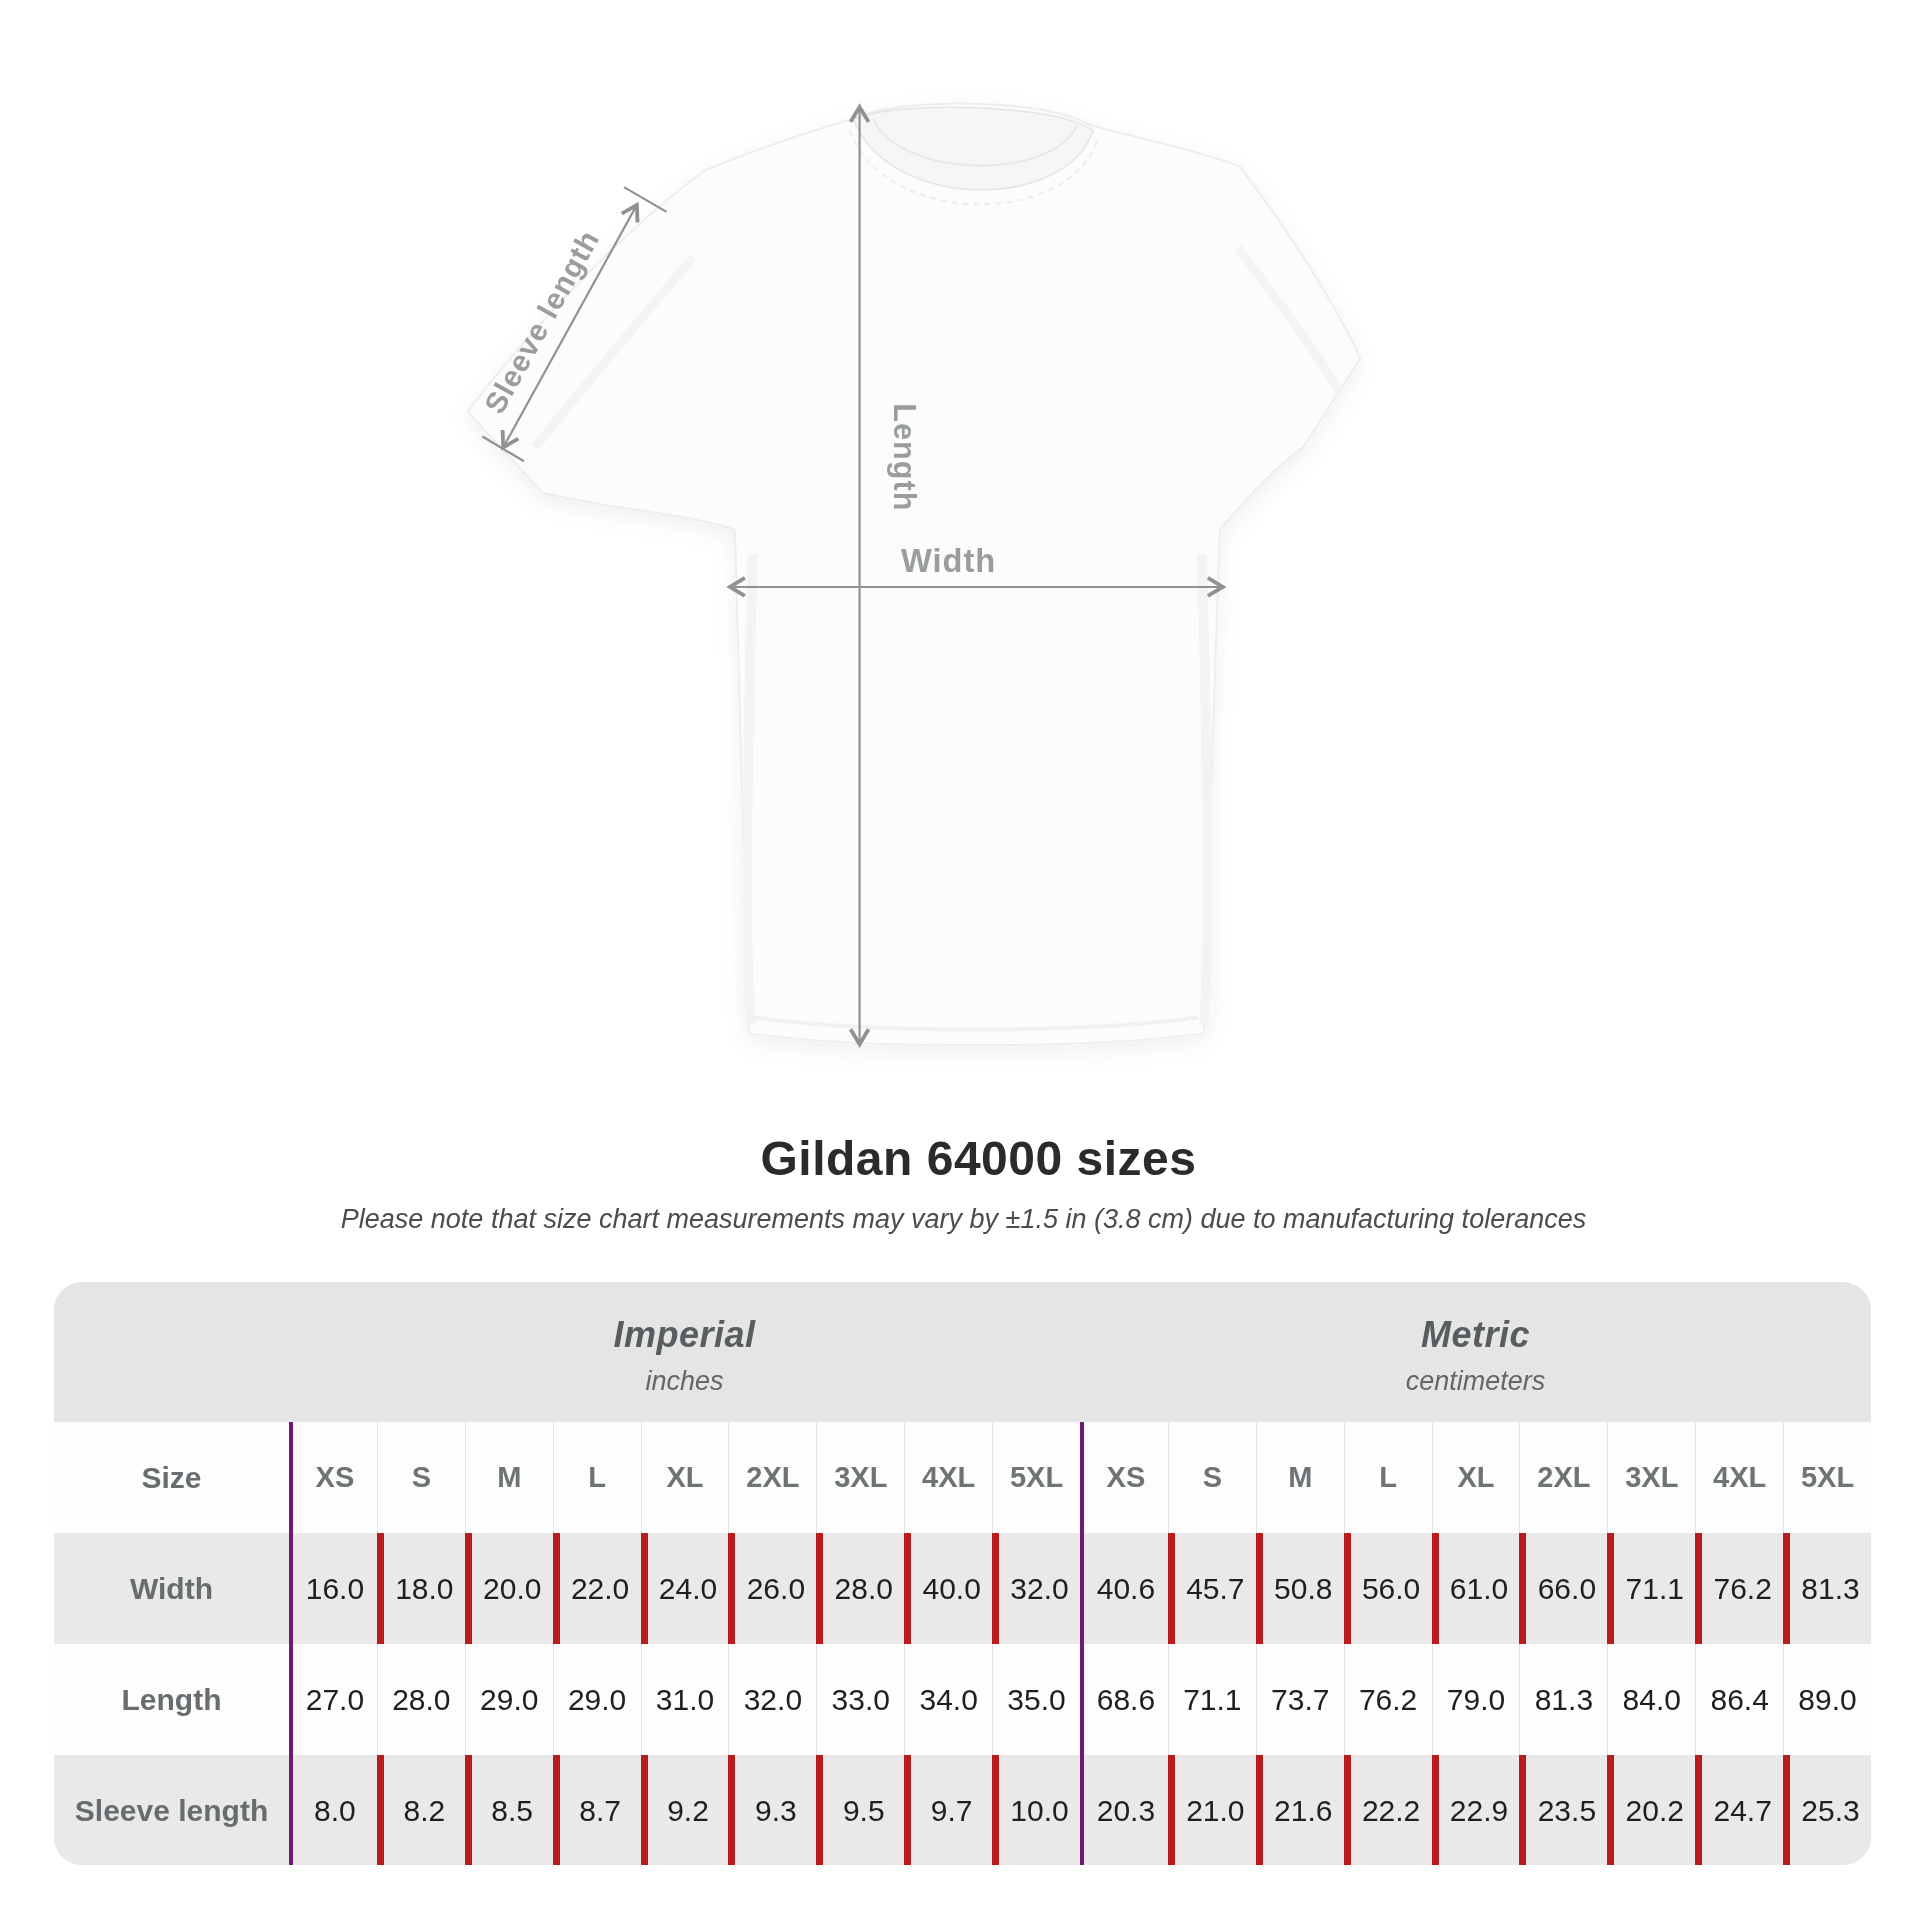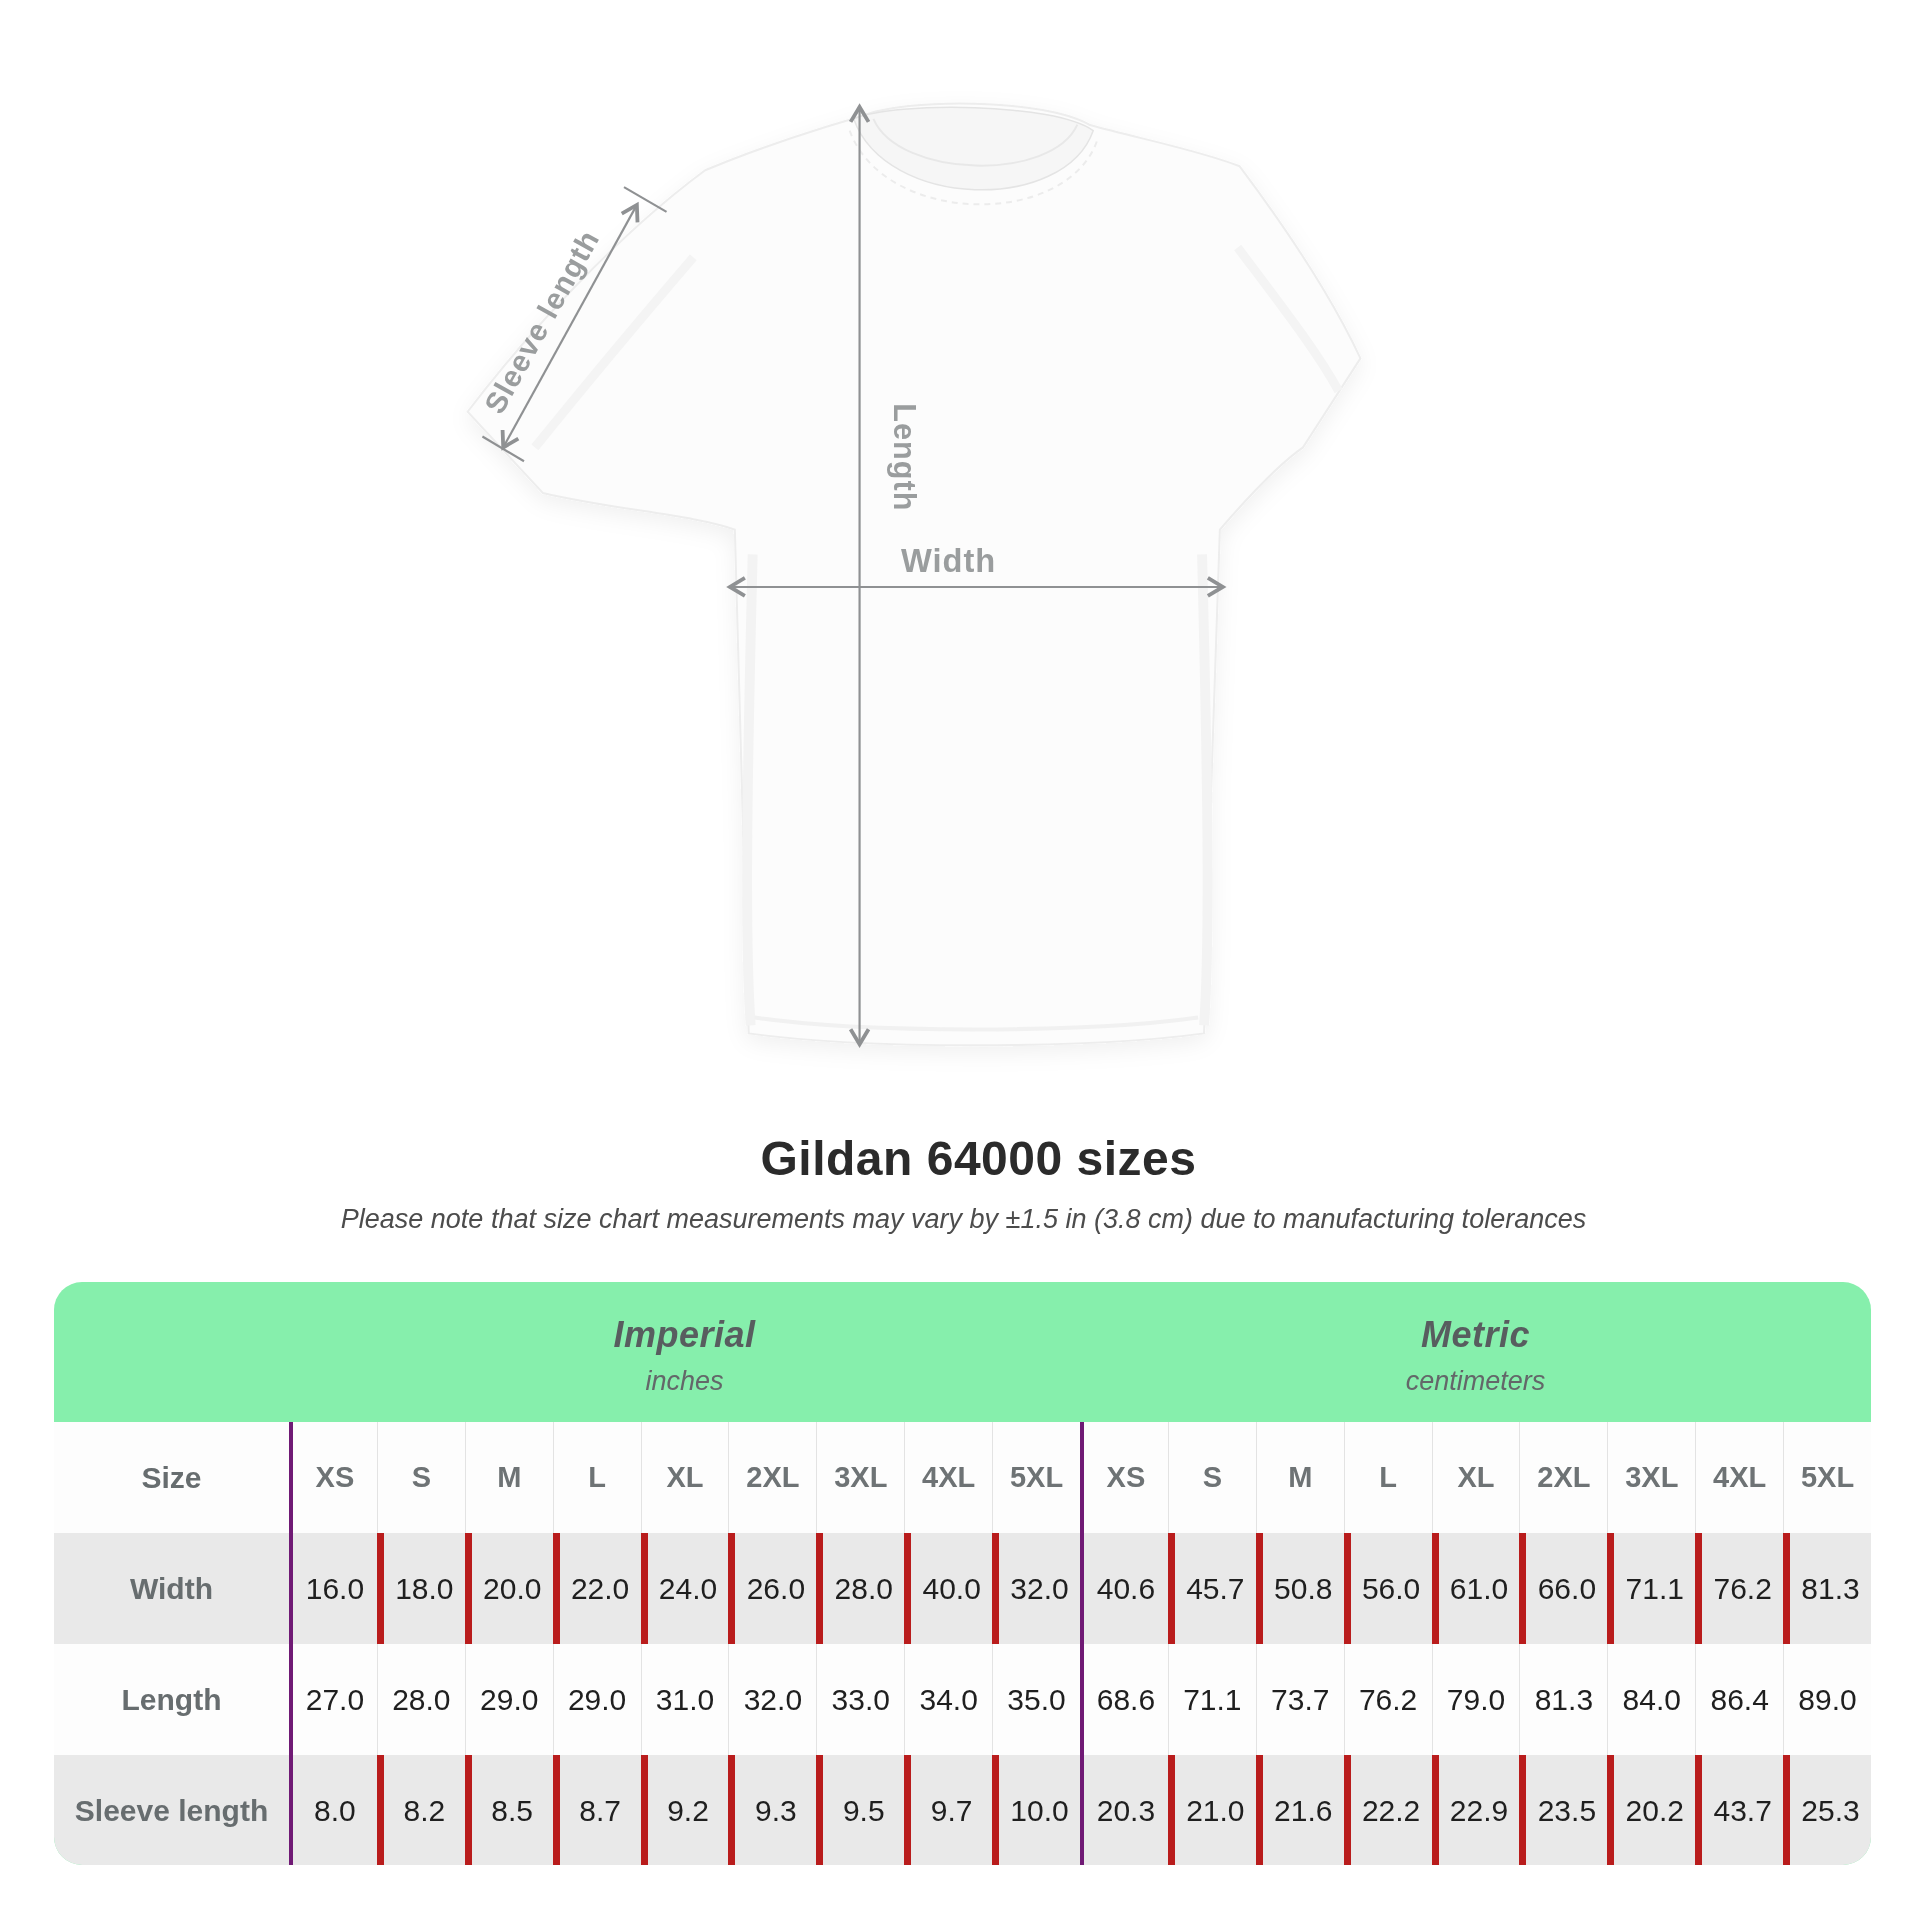--- a/index.html
+++ b/index.html
@@ -16,21 +16,21 @@
     position:absolute;left:0;top:1131px;width:100%;text-align:center;
     font-size:48px;font-weight:bold;color:#2b2b2b;letter-spacing:0.5px;padding-left:15px;
   }
   .page-subtitle{
     position:absolute;left:0;top:1204px;width:100%;text-align:center;
     font-size:27px;font-style:italic;color:#4c4c4c;
   }
   
   .size-table{
     position:absolute;left:54px;top:1282px;width:1817px;height:583px;
-    background:#86efac;border-radius:28px;overflow:hidden;
+    background:#e5e5e5;border-radius:28px;overflow:hidden;
   }
   .unit-row{display:grid;grid-template-columns:235px 1fr 1fr;height:140px;}
   .unit-cell{display:flex;flex-direction:column;align-items:center;justify-content:center;padding-top:6px;}
   .unit-title{font-size:36px;font-weight:bold;font-style:italic;color:#585d5f;letter-spacing:0.5px;}
   .unit-sub{font-size:27px;font-style:italic;color:#636769;margin-top:10px;}
   .row{display:grid;grid-template-columns:235px repeat(18,1fr);height:111px;text-align:right;}
   .row > div{display:flex;align-items:center;justify-content:center;white-space:nowrap;}
   .row.plain{background:#fdfdfd;}
   .row.shade{background:#e9e9e9;}
   .row.plain .sep{border-left:1px solid #e3e3e3;}
@@ -191,20 +191,20 @@
           <div class="value-cell sep">9.5</div>
           <div class="value-cell sep">9.7</div>
           <div class="value-cell sep">10.0</div>
           <div class="value-cell major">20.3</div>
           <div class="value-cell sep">21.0</div>
           <div class="value-cell sep">21.6</div>
           <div class="value-cell sep">22.2</div>
           <div class="value-cell sep">22.9</div>
           <div class="value-cell sep">23.5</div>
           <div class="value-cell sep">20.2</div>
-          <div class="value-cell sep">43.7</div>
+          <div class="value-cell sep">24.7</div>
           <div class="value-cell sep">25.3</div>
         </div>
       </div>
   </div>
 
 </div>
 
 
 </body></html>

